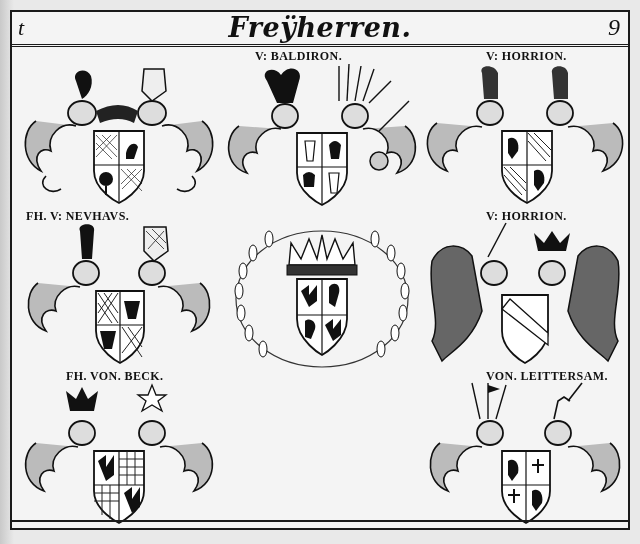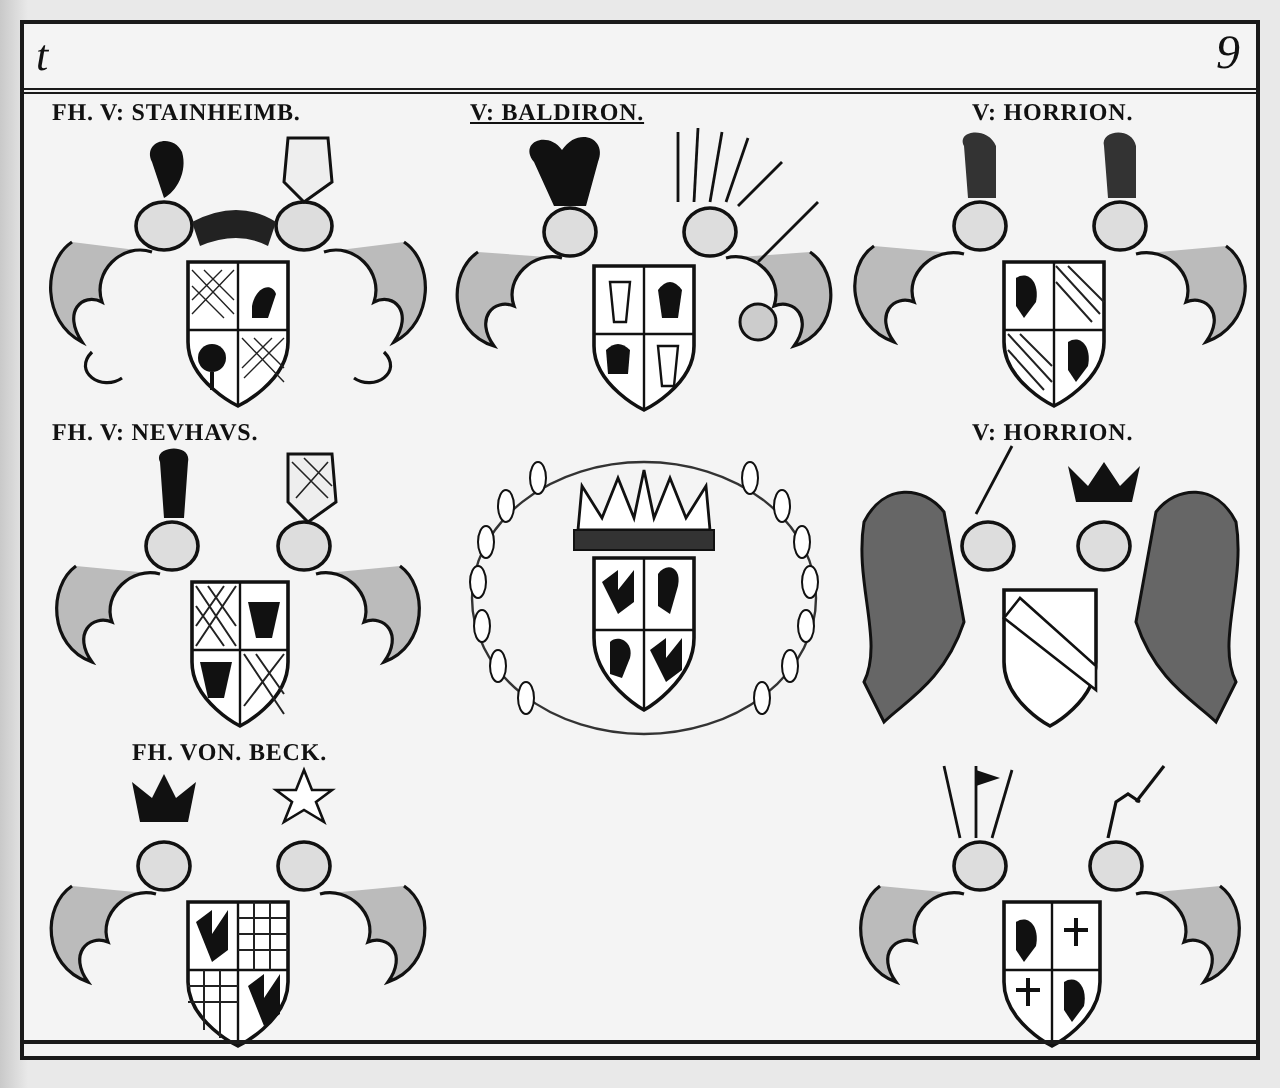--- a/index.html
+++ b/index.html
@@ -55,27 +55,27 @@
     }
   </style>
 </head>
 <body>
 
 <div class="scan-shade"></div>
 
 <div class="page">
   <div class="header">
     <span class="left-num">t</span>
+    <div class="title">Freÿherren.</div>
     <span class="right-num">9</span>
   </div>
 
   <div class="grid">
 
     <div class="cell" style="left:4px;top:0;">
-      <div class="label" style="left:10px;">FH. V: STAINHEIMB.</div>
       <svg class="arms" viewBox="0 0 206 150">
         <g fill="none" stroke="#111" stroke-width="1.6">
           <path d="M20 60 C5 70 5 100 25 110 C15 95 25 85 35 90 C30 75 45 60 60 65" fill="#bbb"></path>
           <path d="M186 60 C201 70 201 100 181 110 C191 95 181 85 171 90 C176 75 161 60 146 65" fill="#bbb"></path>
           <path d="M30 115 C20 125 35 135 45 128"></path>
           <path d="M176 115 C186 125 171 135 161 128"></path>
         </g>
         <ellipse cx="66" cy="52" rx="14" ry="12" fill="#ddd" stroke="#111" stroke-width="1.8"></ellipse>
         <ellipse cx="136" cy="52" rx="14" ry="12" fill="#ddd" stroke="#111" stroke-width="1.8"></ellipse>
         <path d="M80 50 Q103 38 122 50 L118 62 Q103 54 84 62 Z" fill="#222"></path>
@@ -88,21 +88,21 @@
           <path d="M80 74 L101 96 M86 74 L101 89 M80 82 L96 98 M101 74 L80 96 M95 74 L80 89"></path>
           <path d="M105 108 L126 130 M111 108 L126 123 M126 108 L106 128 M120 108 L105 123"></path>
         </g>
         <path d="M110 92 C112 82 120 80 122 86 L118 98 L110 98 Z" fill="#111"></path>
         <circle cx="90" cy="118" r="7" fill="#111"></circle>
         <line x1="90" y1="125" x2="90" y2="134" stroke="#111" stroke-width="2"></line>
       </svg>
     </div>
 
     <div class="cell" style="left:207px;top:0;">
-      <div class="label" style="left:16px;text-decoration:underline;">V: BALDIRON.</div>
+      <div class="label" style="left:36px;">V: BALDIRON.</div>
       <svg class="arms" viewBox="0 0 206 150">
         <g fill="#bbb" stroke="#111" stroke-width="1.6">
           <path d="M20 65 C5 75 5 105 28 112 C18 98 28 88 38 92 C33 78 48 64 62 68"></path>
           <path d="M186 65 C201 75 201 105 178 112 C188 98 178 88 168 92 C173 78 158 64 144 68"></path>
         </g>
         <ellipse cx="66" cy="55" rx="13" ry="12" fill="#ddd" stroke="#111" stroke-width="1.8"></ellipse>
         <ellipse cx="136" cy="55" rx="13" ry="12" fill="#ddd" stroke="#111" stroke-width="1.8"></ellipse>
         <path d="M48 20 C40 10 55 4 62 14 C70 2 85 8 80 20 L74 42 L58 42 Z" fill="#111"></path>
         <g stroke="#111" stroke-width="1.4">
           <line x1="120" y1="40" x2="120" y2="5"></line>
@@ -243,20 +243,21 @@
           </g>
         <g stroke="#222" stroke-width="1">
             <path d="M78 112 L103 112 M78 120 L103 120 M86 104 L86 134 M94 104 L94 138"></path>
           </g>
         <path d="M108 112 L116 106 L116 118 L124 106 L124 126 L116 132 Z" fill="#111"></path>
       </svg>
     </div>
 
 
     <div class="cell" style="left:410px;top:320px;">
+      <div class="label" style="left:64px;">VON. LEITTERSAM.</div>
       <svg class="arms" viewBox="0 0 206 150">
         <g fill="#bbb" stroke="#111" stroke-width="1.6">
           <path d="M18 62 C4 72 4 102 26 110 C16 96 26 86 36 90 C31 76 46 62 60 66"></path>
           <path d="M188 62 C202 72 202 102 180 110 C190 96 180 86 170 90 C175 76 160 62 146 66"></path>
         </g>
         <ellipse cx="68" cy="52" rx="13" ry="12" fill="#ddd" stroke="#111" stroke-width="1.8"></ellipse>
         <ellipse cx="136" cy="52" rx="13" ry="12" fill="#ddd" stroke="#111" stroke-width="1.8"></ellipse>
         <g stroke="#111" stroke-width="1.4">
           <line x1="58" y1="38" x2="50" y2="2"></line>
             <line x1="66" y1="38" x2="66" y2="2"></line>

